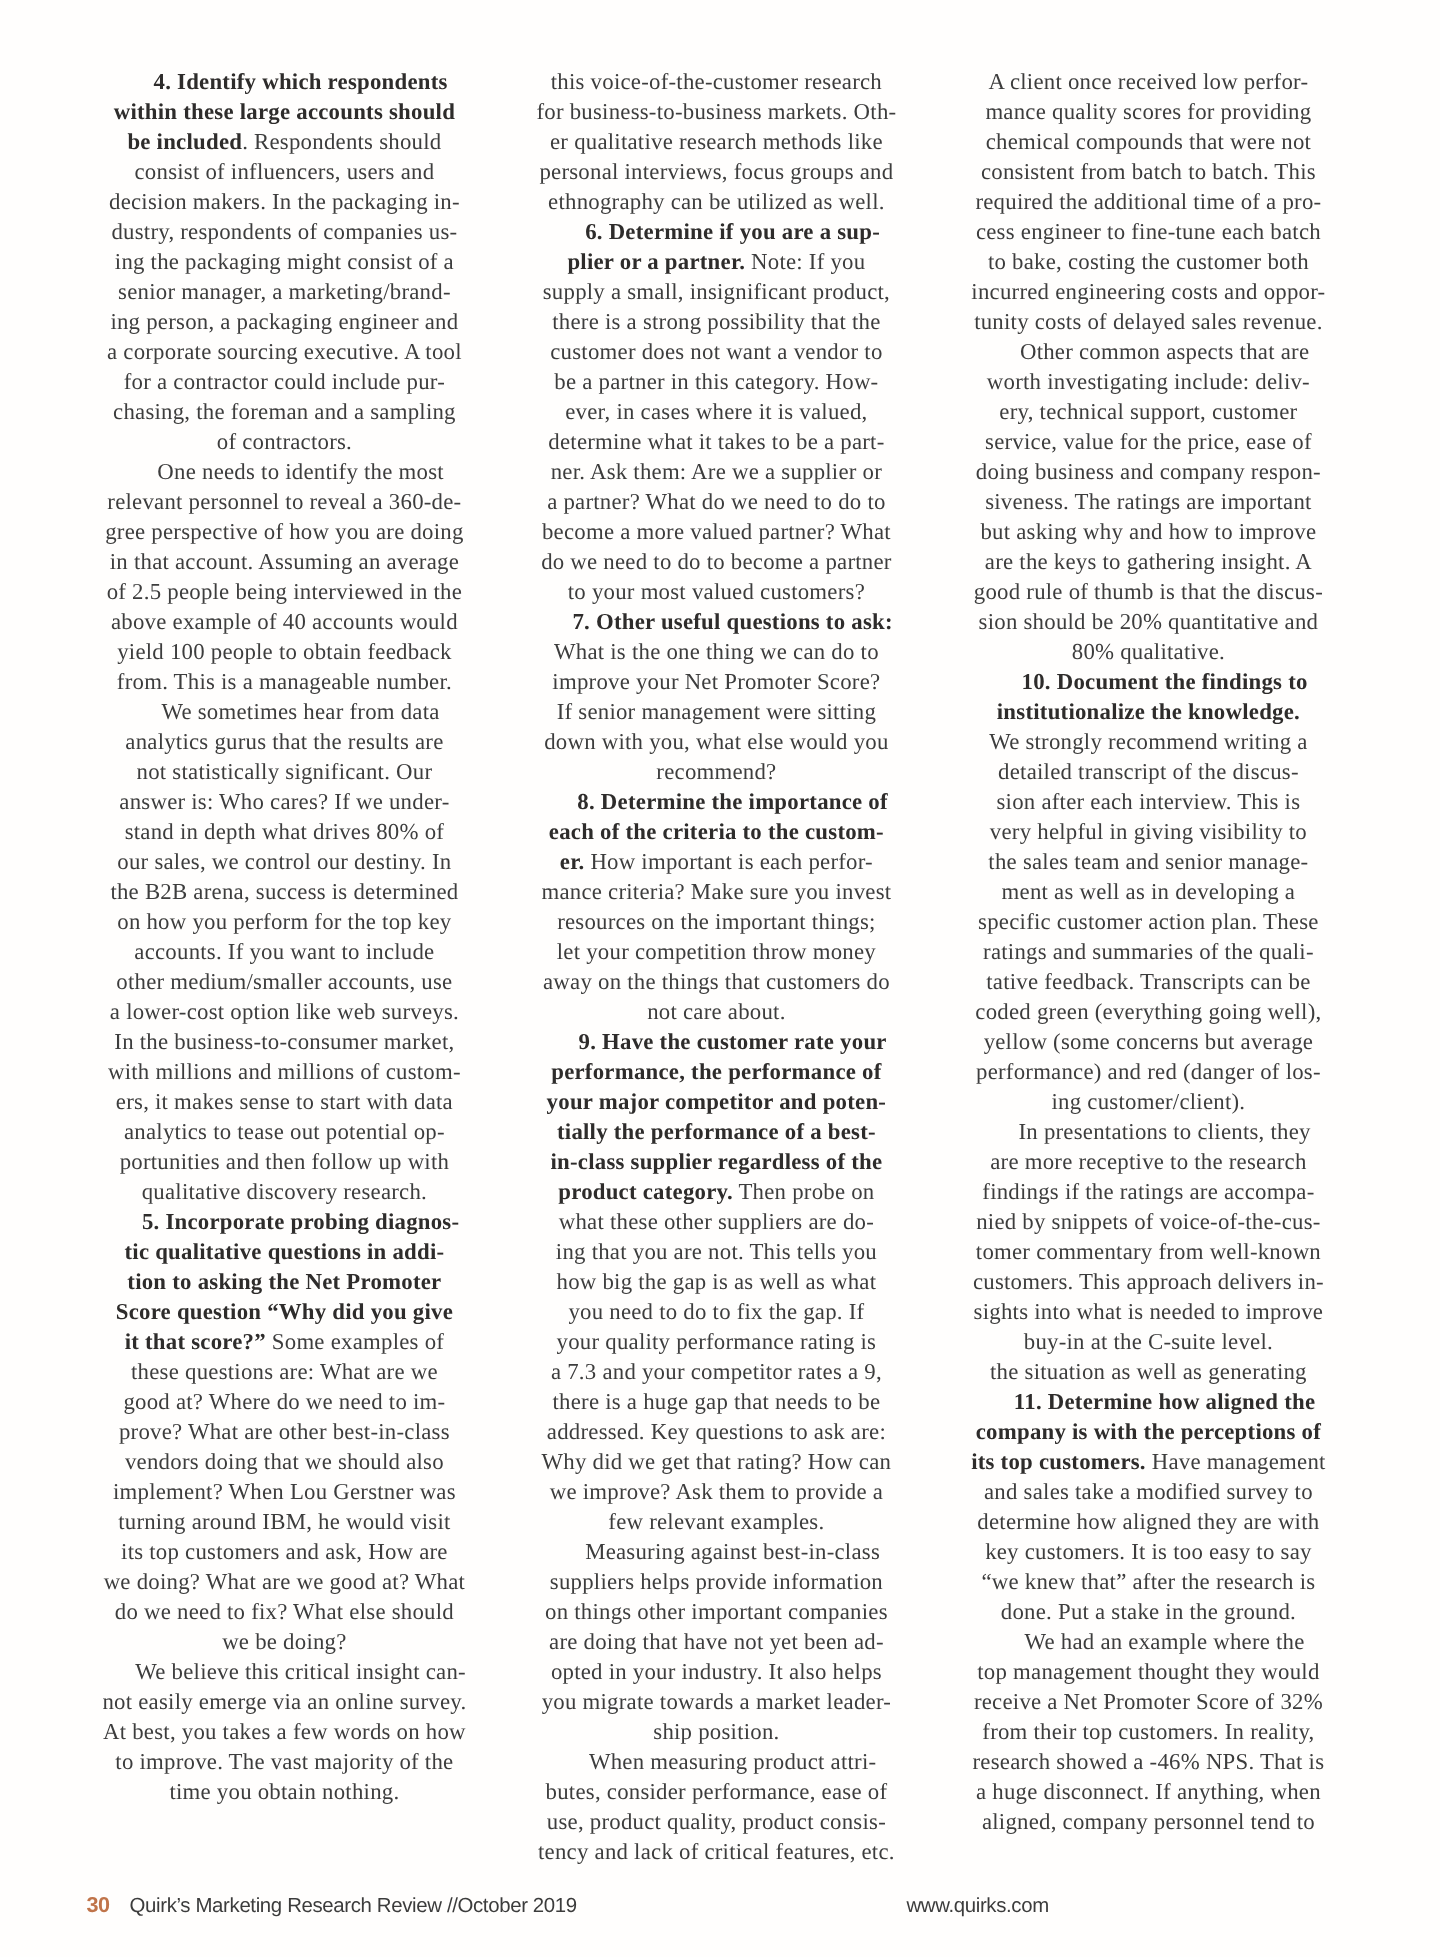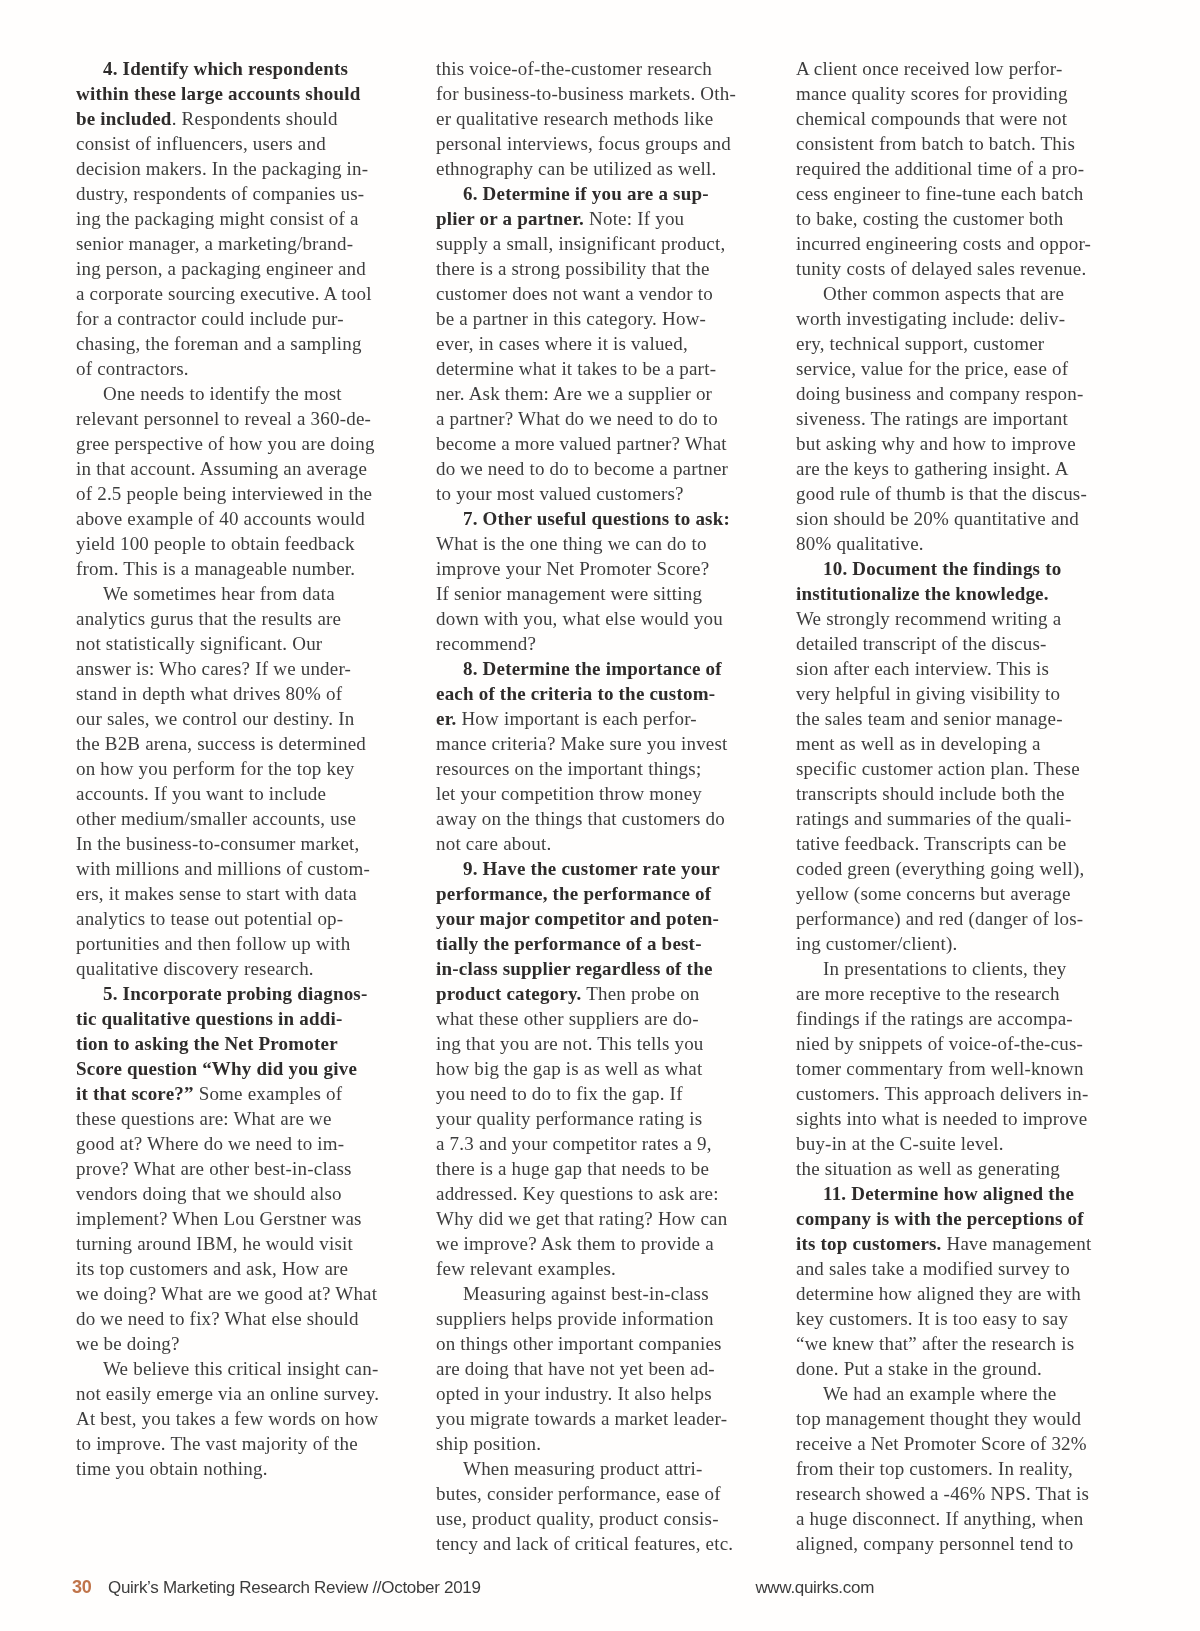--- a/index.html
+++ b/index.html
@@ -20,21 +20,21 @@
     display: flex;
     gap: 38px;
   }
   .col {
     width: 322px;
     font-size: 19px;
     line-height: 25px;
     color: #3d3d3d;
     letter-spacing: 0.2px;
   }
-  .para { margin: 0; }
+  .para { margin: 0; text-align: center; }
   .line {
     height: 25px;
     white-space: nowrap;
   }
   .line.indent { padding-left: 27px; }
   .bold { font-weight: bold; color: #2e2c2b; }
   .footer {
     position: absolute;
     left: 0;
     top: 1577px;
@@ -90,20 +90,21 @@
           <div class="line indent"><span>We sometimes hear from data</span></div>
           <div class="line"><span>analytics gurus that the results are</span></div>
           <div class="line"><span>not statistically significant. Our</span></div>
           <div class="line"><span>answer is: Who cares? If we under-</span></div>
           <div class="line"><span>stand in depth what drives 80% of</span></div>
           <div class="line"><span>our sales, we control our destiny. In</span></div>
           <div class="line"><span>the B2B arena, success is determined</span></div>
           <div class="line"><span>on how you perform for the top key</span></div>
           <div class="line"><span>accounts. If you want to include</span></div>
           <div class="line"><span>other medium/smaller accounts, use</span></div>
+          <div class="line"><span>a lower-cost option like web surveys.</span></div>
           <div class="line"><span>In the business-to-consumer market,</span></div>
           <div class="line"><span>with millions and millions of custom-</span></div>
           <div class="line"><span>ers, it makes sense to start with data</span></div>
           <div class="line"><span>analytics to tease out potential op-</span></div>
           <div class="line"><span>portunities and then follow up with</span></div>
           <div class="line"><span>qualitative discovery research.</span></div>
         </div>
         <div class="para">
           <div class="line indent"><span class="bold">5. Incorporate probing diagnos-</span></div>
           <div class="line"><span class="bold">tic qualitative questions in addi-</span></div>
@@ -233,21 +234,20 @@
         <div class="para">
           <div class="line indent"><span class="bold">10. Document the findings to</span></div>
           <div class="line"><span class="bold">institutionalize the knowledge.</span></div>
           <div class="line"><span>We strongly recommend writing a</span></div>
           <div class="line"><span>detailed transcript of the discus-</span></div>
           <div class="line"><span>sion after each interview. This is</span></div>
           <div class="line"><span>very helpful in giving visibility to</span></div>
           <div class="line"><span>the sales team and senior manage-</span></div>
           <div class="line"><span>ment as well as in developing a</span></div>
           <div class="line"><span>specific customer action plan. These</span></div>
-          <div class="line"><span>transcripts should include both the</span></div>
           <div class="line"><span>ratings and summaries of the quali-</span></div>
           <div class="line"><span>tative feedback. Transcripts can be</span></div>
           <div class="line"><span>coded green (everything going well),</span></div>
           <div class="line"><span>yellow (some concerns but average</span></div>
           <div class="line"><span>performance) and red (danger of los-</span></div>
           <div class="line"><span>ing customer/client).</span></div>
         </div>
         <div class="para">
           <div class="line indent"><span>In presentations to clients, they</span></div>
           <div class="line"><span>are more receptive to the research</span></div>

